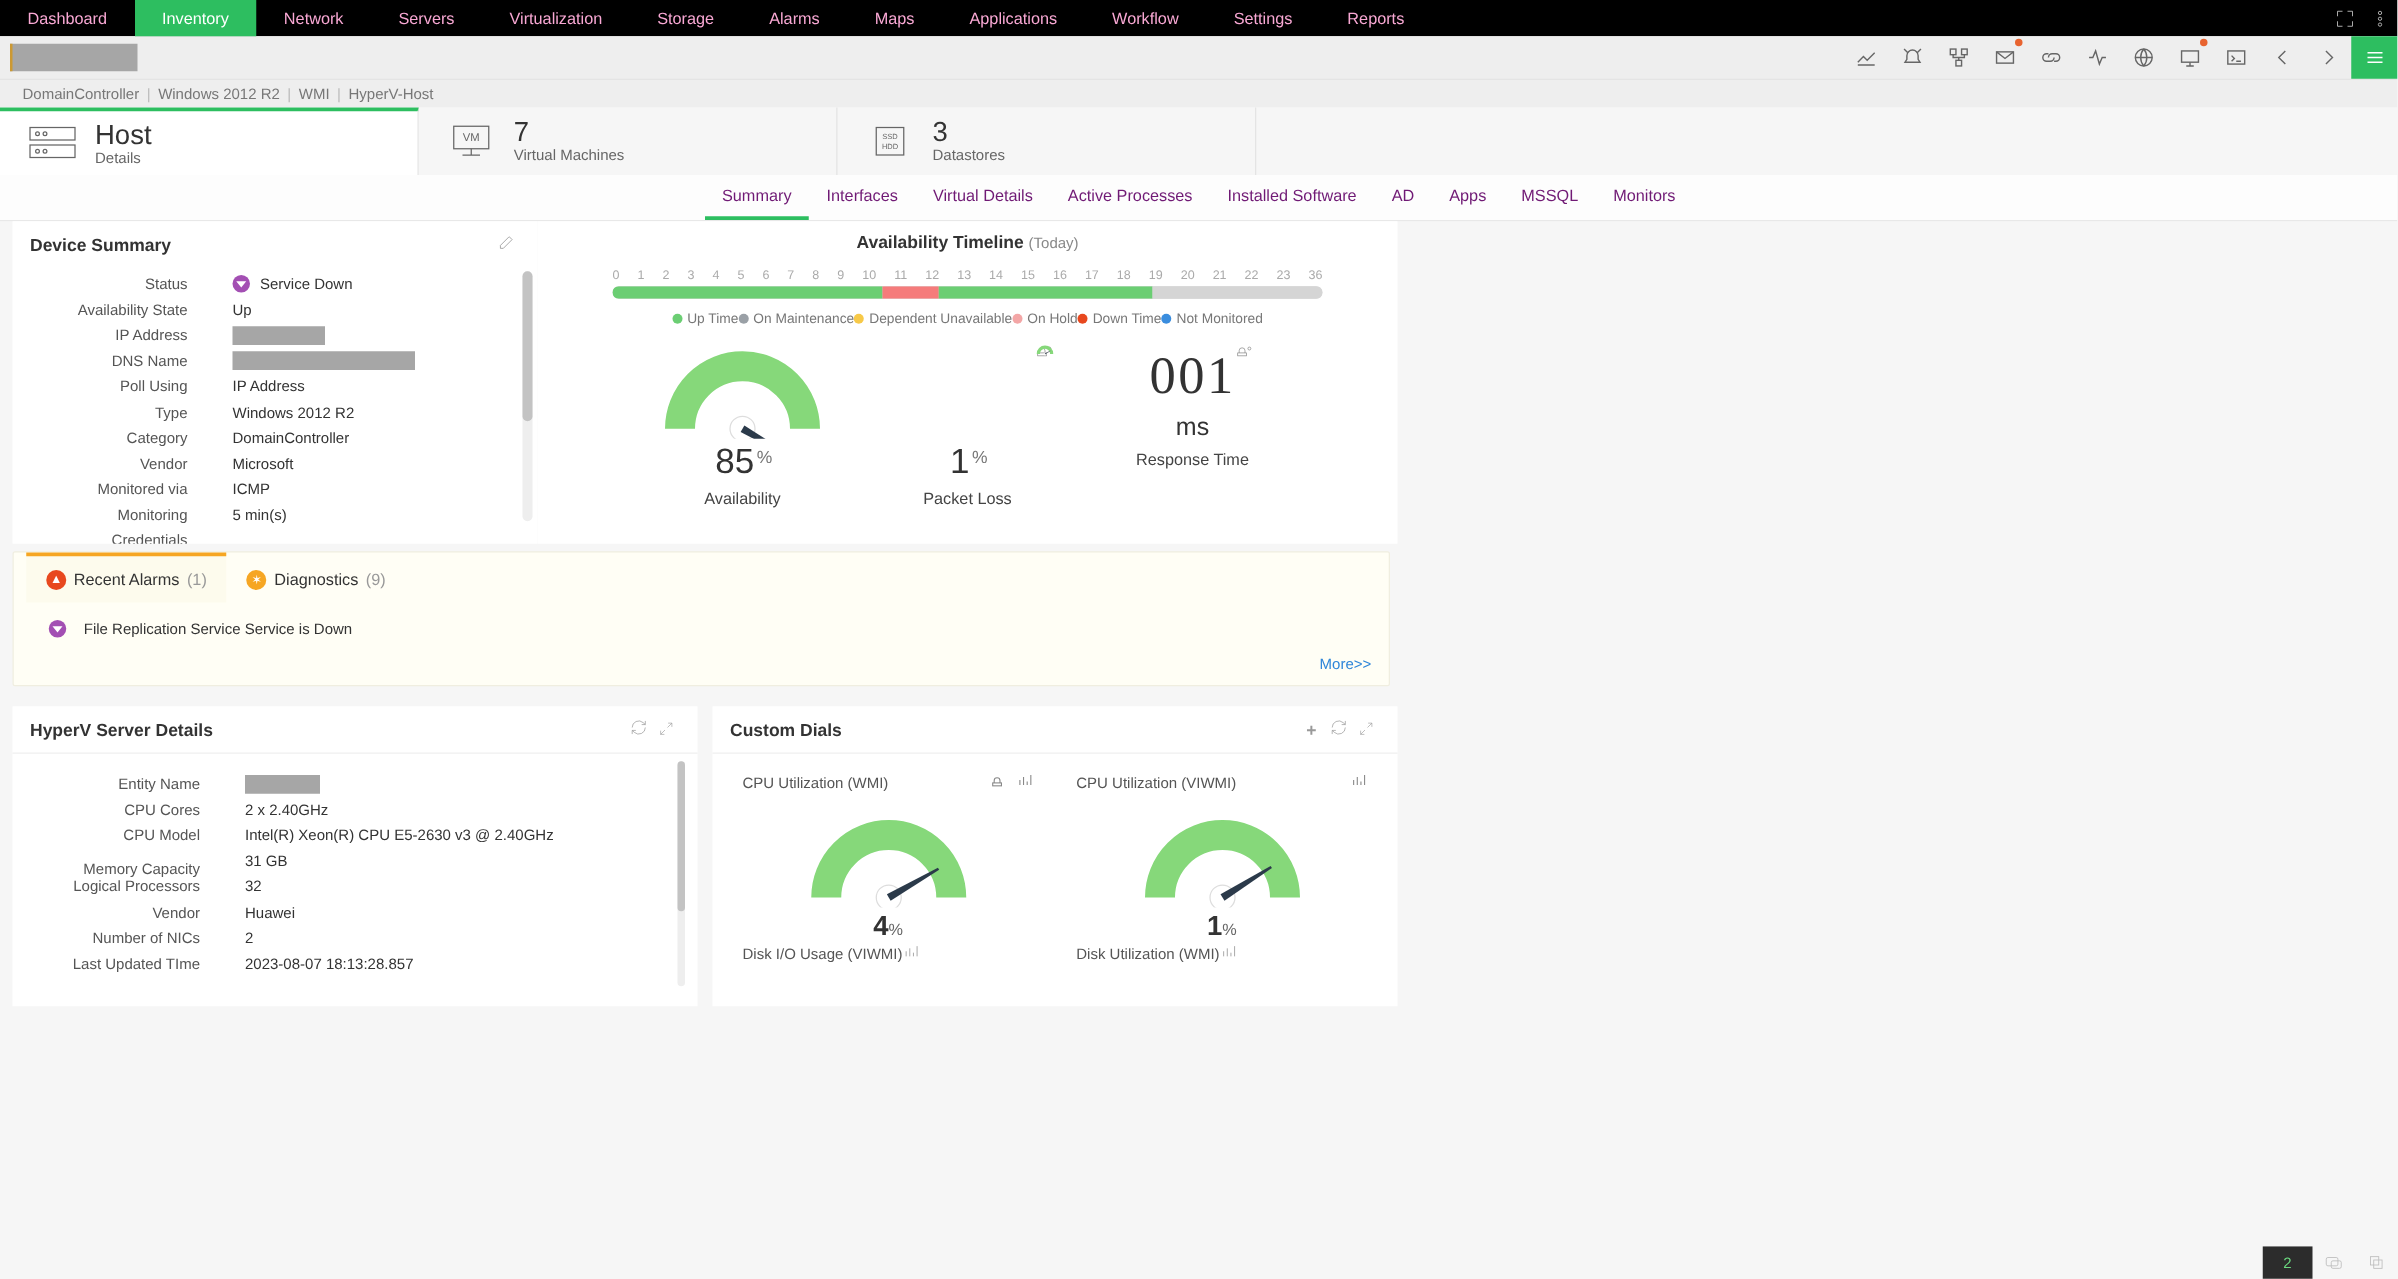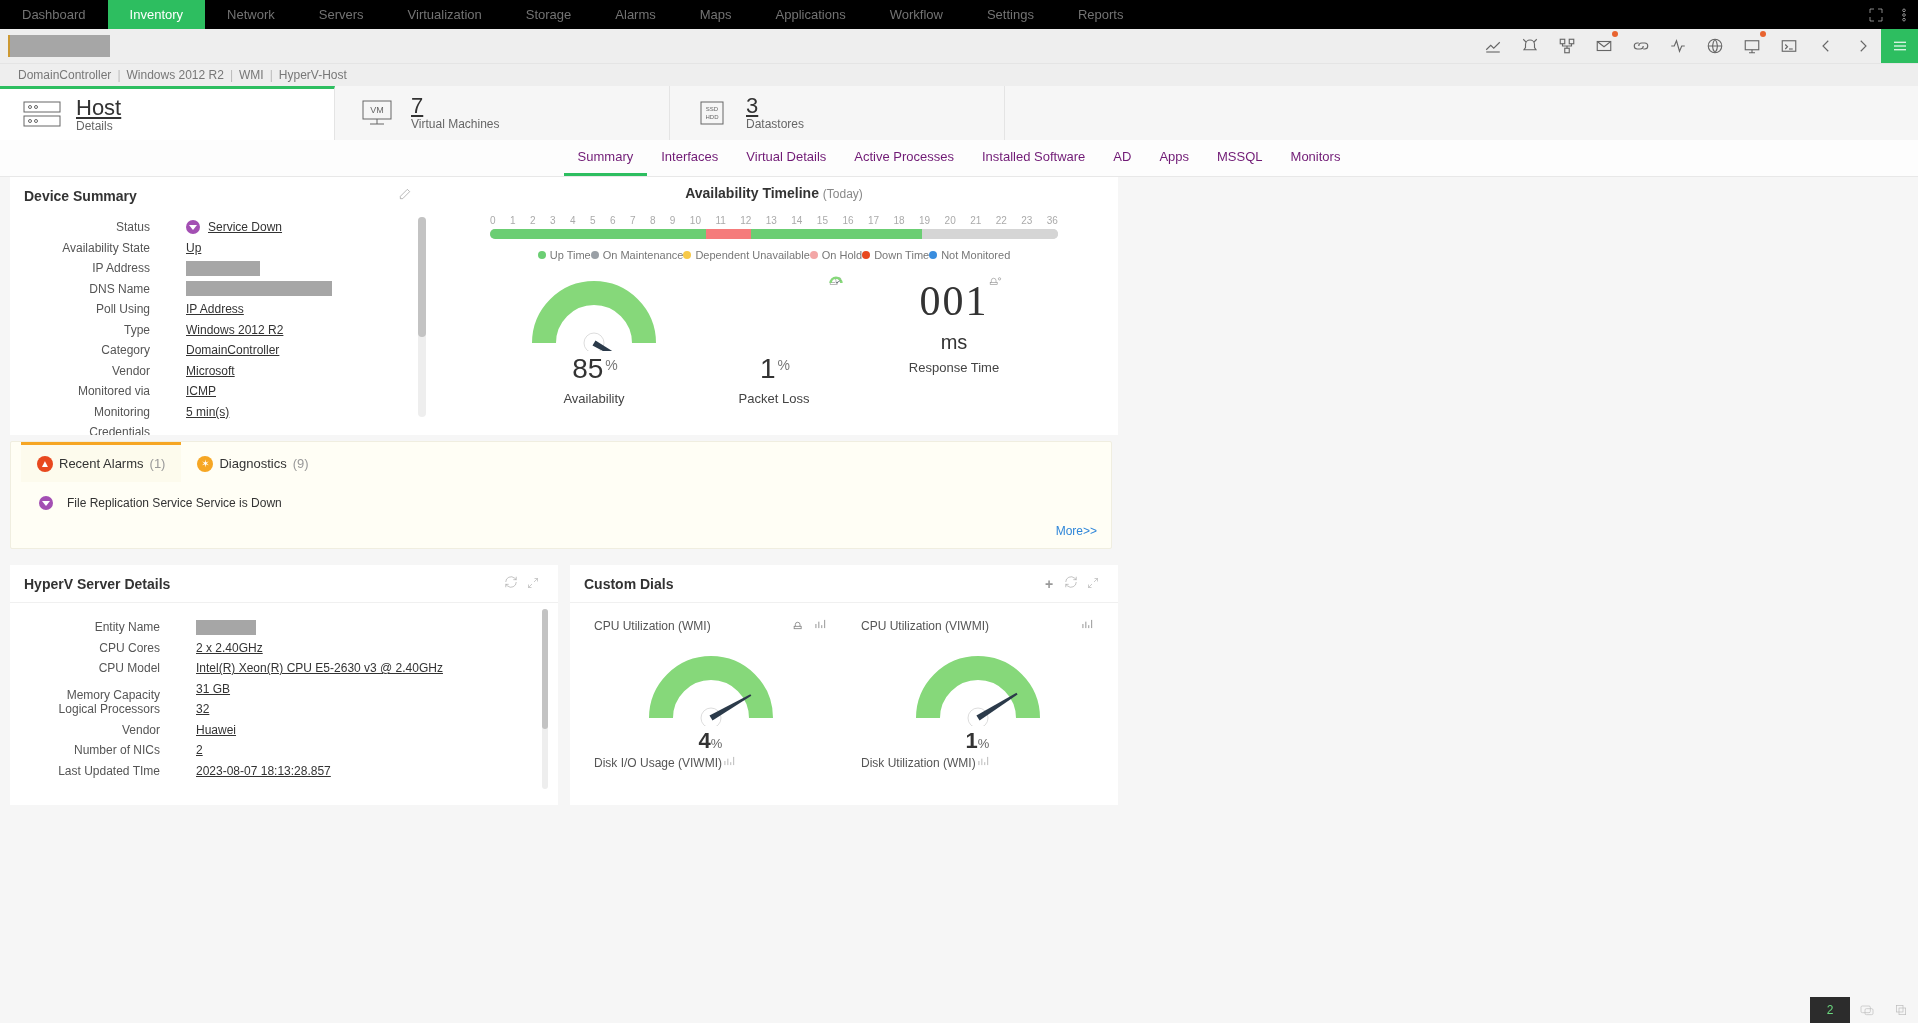--- a/index.html
+++ b/index.html
@@ -1,18 +1,18 @@
 <!DOCTYPE html>
 <html><head>
 <meta charset="utf-8">
 <style>
   html,body { margin:0; padding:0; font-family:"Segoe UI",Arial,sans-serif; font-size:13px; color:#333; background:#f6f6f6; height:100%; }
   
   .topnav { height:29px; background:#000; display:flex; align-items:stretch; }
-  .topnav .tab { color:#737373; padding:0 22px; display:flex; align-items:center; cursor:pointer; font-size:13px; }
+  .topnav .tab { color:#f9a8d4; padding:0 22px; display:flex; align-items:center; cursor:pointer; font-size:13px; }
   .topnav .tab.active { background:#2dbe60; color:#fff; }
   .topnav .spacer { flex:1; }
   .topnav .ric { width:28px; display:flex; align-items:center; justify-content:center; color:#ccc; cursor:pointer;}
   .topnav .ric svg { width:16px; height:16px; stroke:#ccc; fill:none; }
   
   .toolbar { height:34px; background:#eee; display:flex; align-items:center; border-bottom:1px solid #e4e4e4;}
   .toolbar .slot { width:100px; height:22px; margin-left:8px; background:#a6a6a6; border-left:2px solid #c93; }
   .toolbar .spacer{flex:1;}
   .toolbar .tic { width:37px; height:34px; display:flex; align-items:center;justify-content:center; cursor:pointer; }
   .toolbar .tic svg { width:18px;height:18px;stroke:#666;fill:none;stroke-width:1.5;}
@@ -23,40 +23,40 @@
   
   .crumb { height:22px; background:#eee; display:flex; align-items:center; font-size:12px; color:#777; padding-left:18px; }
   .crumb span{}
   .crumb .sep{margin:0 6px;color:#bbb;}
   
   .bigtabs { display:flex; background:#f6f6f6;}
   .bigtab { min-width:290px; height:54px; display:flex; align-items:center; padding:0 22px; border-right:1px solid #e4e4e4; cursor:pointer; }
   .bigtab:first-child{ background:#fff; border-top:3px solid #2dbe60; height:51px; }
   .bigtab .bicon{ width:40px;height:34px;display:flex;align-items:center;justify-content:center;margin-right:14px;}
   .bigtab .bicon svg{stroke:#666;fill:none;stroke-width:1;}
-  .bigtab .num{ font-size:22px; line-height:1; color:#333;text-decoration:underline;}
+  .bigtab .num{ font-size:22px; line-height:1; color:#333;}
   .bigtab .sub{ font-size:12px; color:#666;}
   
   .subtabs { height:36px; display:flex; justify-content:center; align-items:stretch; background:#fdfdfd; border-bottom:1px solid #e8e8e8;}
   .subtab { padding:0 14px; display:flex; align-items:center; color:#701a75; cursor:pointer; border-bottom:3px solid transparent;}
   .subtab.active{ border-bottom-color:#2dbe60; }
   
   .content { display:flex; padding:0; max-width:1108px; }
   .col { flex:1; }
   
   .panel{ background:#fff; margin-bottom:0; }
   .ph { padding:10px 14px; font-weight:600; font-size:14px; display:flex; align-items:center; }
   .ph .spacer{flex:1;}
   .ph .hic{width:22px;text-align:center;color:#999;cursor:pointer;}
   
   .ds { height:258px; position:relative; background:#fff;}
   .dsrows{ position:absolute; top:40px; left:0; right:0; bottom:0; padding:0 20px 0 0; overflow:hidden;}
   .dsrow{ display:flex; align-items:center; height:20px; margin-bottom:0.5px;}
   .dsk{ width:140px; text-align:right; margin-right:36px; font-size:12px; color:#555;}
-  .dsv{ font-size:12px; color:#333; display:flex; align-items:flex-start;text-decoration:underline;}
+  .dsv{ font-size:12px; color:#333; display:flex; align-items:flex-start;}
   .dsv .red{ width:74px; height:15px; background:#a6a6a6;}
   .dsv .red2{ width:146px; height:15px; background:#a6a6a6;}
   .svcdown-ic{width:14px;height:14px;border-radius:50%;background:#a34fb3;display:inline-flex;align-items:center;justify-content:center;margin-right:8px;}
   .svcdown-ic::after{content:"";width:0;height:0;border-left:4px solid transparent;border-right:4px solid transparent;border-top:5px solid #fff;}
   .ds .scroll{position:absolute;right:4px;top:40px;width:8px;height:200px;background:#eee;border-radius:4px;}
   .ds .scroll .thumb{position:absolute;top:0;width:8px;height:120px;background:#c3c3c3;border-radius:4px;}
   .editic svg{width:14px;height:14px;stroke:#888;fill:none;}
   
   .avail{ height:258px; background:#fff; position:relative; }
   .avail .tt{ text-align:center; padding-top:8px; font-size:14px;}

